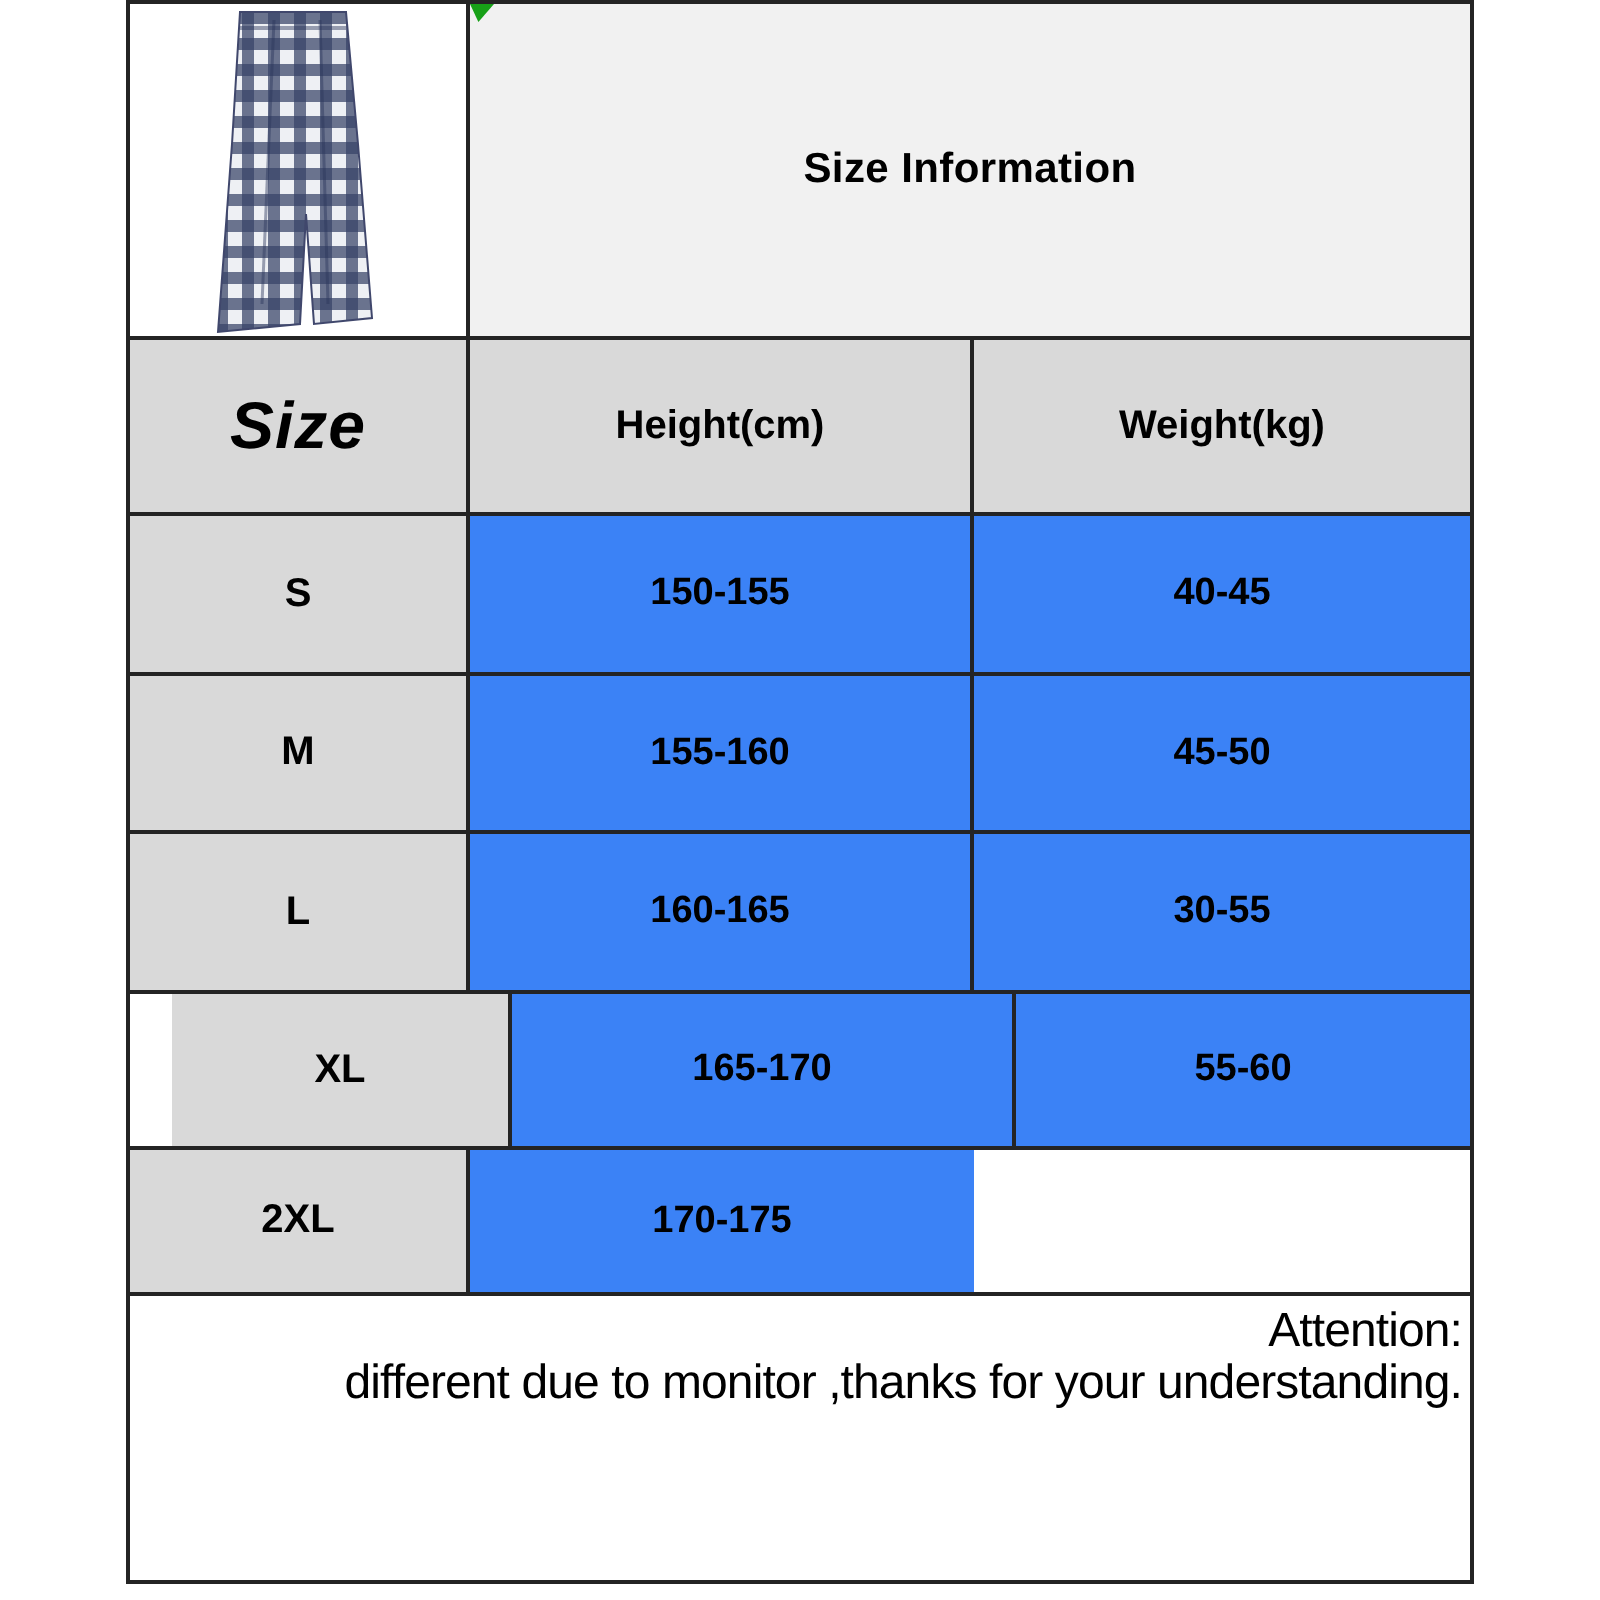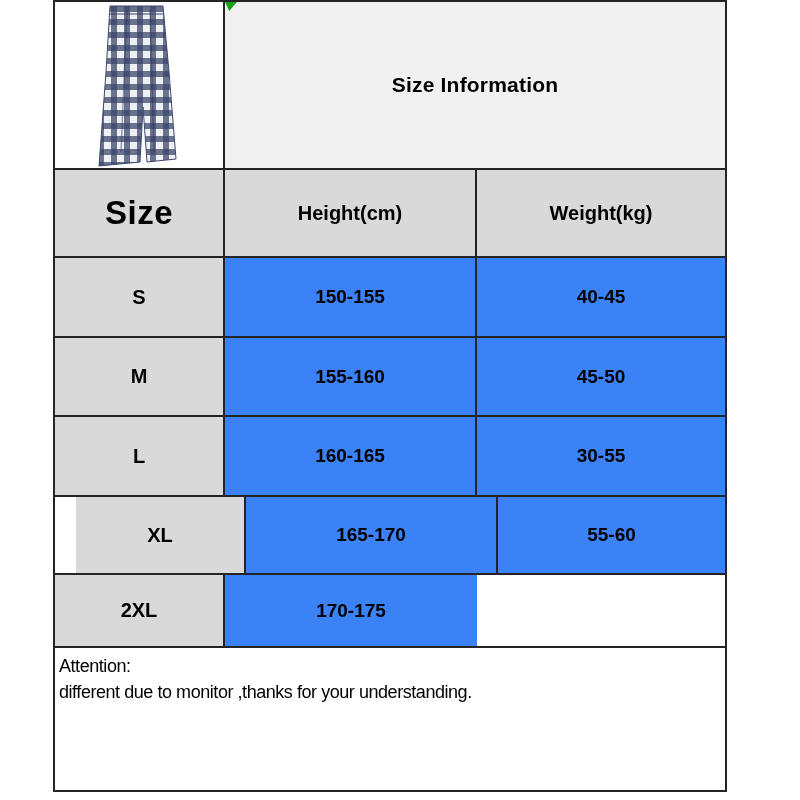--- a/index.html
+++ b/index.html
@@ -2,21 +2,21 @@
 <html><head>
 <meta charset="utf-8">
 <style>
   html,body{margin:0;padding:0;}
   body{
     width:800px;height:800px;background:#ffffff;position:relative;
     font-family:"Liberation Sans","DejaVu Sans",sans-serif;color:#000;
     overflow:hidden;
   }
   .sheet{
-    position:absolute;left:53px;top:0;width:674px;
+    position:absolute;left:63px;top:0;width:674px;
     border:2px solid #242424;background:#fff;box-sizing:border-box;
   }
   .row{display:flex;border-bottom:2px solid #242424;box-sizing:border-box;}
   .row:last-child{border-bottom:none;}
   .cell{
     display:flex;align-items:center;justify-content:center;
     box-sizing:border-box;border-right:2px solid #242424;
   }
   .cell:last-child{border-right:none;}
   .c1{width:170px;}
@@ -27,36 +27,36 @@
   .img-cell svg{display:block;}
   .info-cell{background:#f1f1f1;position:relative;}
   .info-title{font-size:21px;font-weight:bold;letter-spacing:0.2px;}
   .corner-flag{
     position:absolute;top:0;left:0;width:12px;height:9px;
     background:#17a017;
     clip-path:polygon(0 0,100% 0,35% 100%);
   }
   .header-row{height:88px;}
   .hdr{background:#d9d9d9;font-weight:bold;}
-  .hdr-size{font-size:33px;letter-spacing:0.5px;}
+  .hdr-size{font-size:33px;letter-spacing:0.5px;font-style:italic;}
   .hdr-col{font-size:20px;}
   .data-row-0{height:80px;}
   .data-row-1{height:79px;}
   .data-row-2{height:80px;}
   .data-row-3{height:78px;padding-left:21px;}
   .data-row-4{height:73px;}
   .size-cell{background:#d9d9d9;font-weight:bold;font-size:20px;}
   .val-cell{background:#3b82f6;font-weight:bold;font-size:19px;}
   .attention{
     height:142px;background:#ffffff;box-sizing:border-box;
     padding:5px 4px 0 4px;overflow:hidden;
   }
   .attention .line{
-    font-size:18px;line-height:26px;letter-spacing:-0.45px;
-    white-space:nowrap;font-weight:400;
+    font-size:24px;line-height:26px;letter-spacing:-0.45px;
+    white-space:nowrap;font-weight:400;text-align:right;
   }
 </style>
 </head>
 <body>
 
 <div class="sheet">
 
   <div class="row top-row">
     <div class="cell c1 img-cell">
       <svg width="168" height="166" viewBox="0 0 168 166" xmlns="http://www.w3.org/2000/svg" aria-hidden="true">

